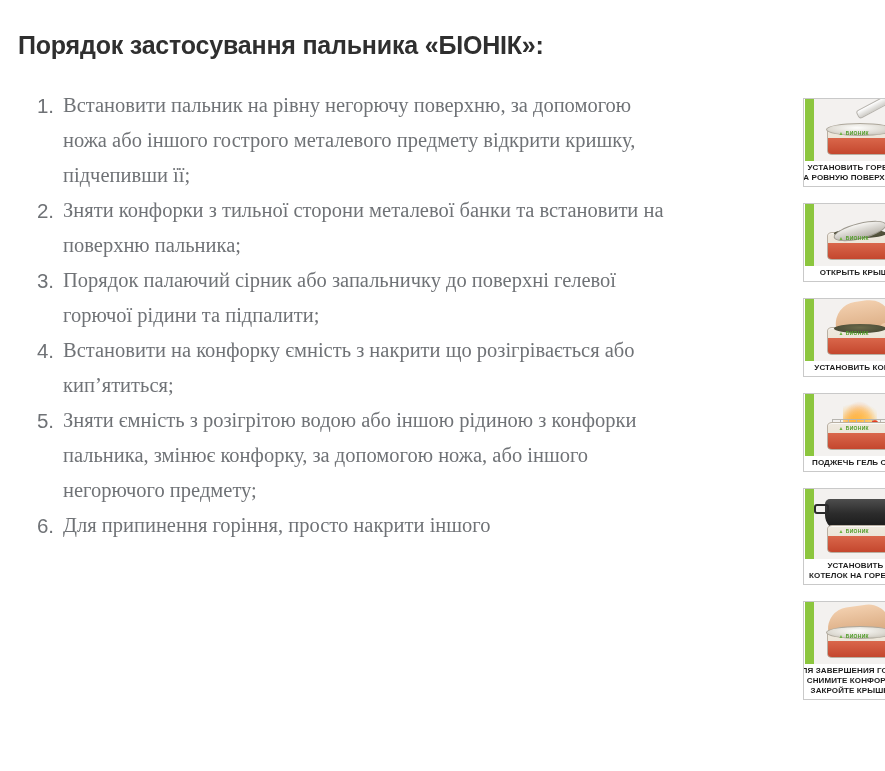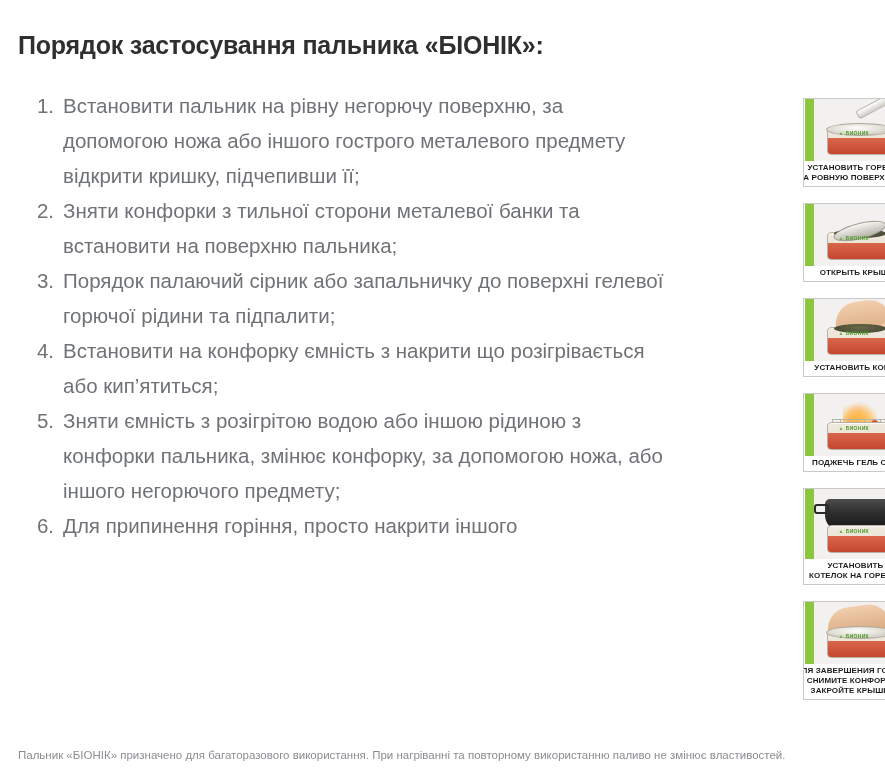--- a/index.html
+++ b/index.html
@@ -55,20 +55,21 @@
   }
   .step-num {
     flex: 0 0 auto;
     width: 30px;
     text-align: right;
     padding-right: 9px;
     color: #6f7276;
   }
   .step-text {
     flex: 1 1 auto;
+    font-family: Liberation Serif, serif;
   }
 
   
   .thumb-col {
     position: absolute;
     left: 763px;
     top: 82px;
     width: 113px;
   }
   .thumb {
@@ -461,15 +462,14 @@
       </div>
       <figcaption class="thumb-caption">
         <span class="cap-line overflow-left">ДЛЯ ЗАВЕРШЕНИЯ ГОРЕНИЯ</span>
         <span class="cap-line overflow-left">СНИМИТЕ КОНФОРКУ И</span>
         <span class="cap-line overflow-left">ЗАКРОЙТЕ КРЫШКОЙ</span>
       </figcaption>
     </figure>
 
   </div>
 
-  <p class="footer-note">Пальник «БІОНІК» призначено для багаторазового використання. При нагріванні та повторному використанню паливо не змінює властивостей.</p>
 
 </div>
 
 </body></html>

